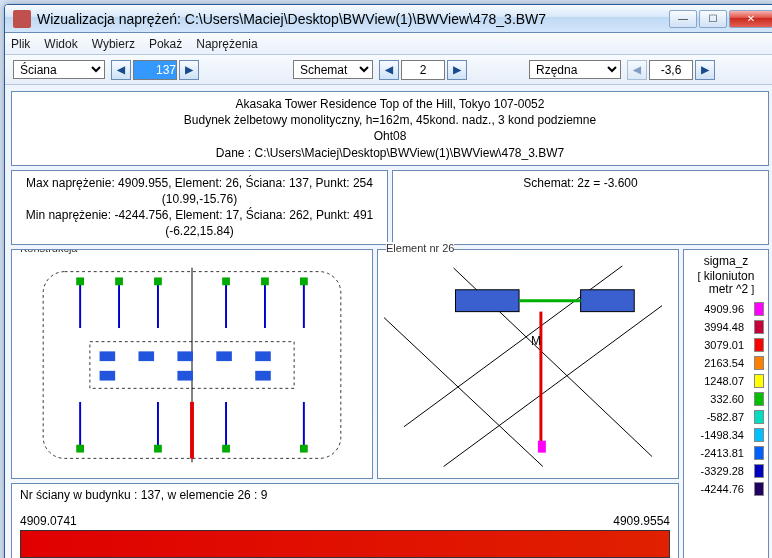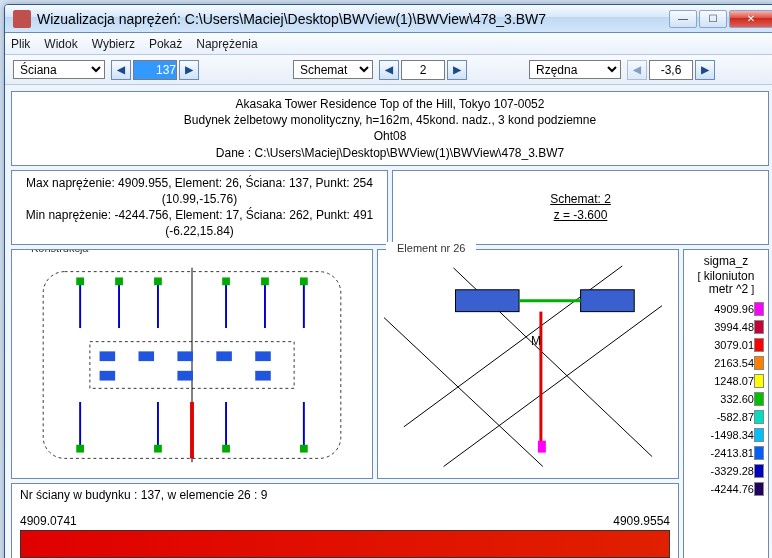--- a/index.html
+++ b/index.html
@@ -15,31 +15,31 @@
   .toolbar { height: 30px; background: linear-gradient(#f7fbff,#e7eef8); border-bottom: 1px solid #b8c8de; display: flex; align-items: center; padding: 0 8px; gap: 6px; }
   select { height: 19px; border: 1px solid #7a7a7a; background: #fff; padding: 0 2px; }
   .spin-group { display: flex; align-items: center; gap: 2px; }
   .arrow-btn { width: 20px; height: 20px; border: 1px solid #6a8bb5; background: linear-gradient(#f7fbff,#cfe2f6); display:flex; align-items:center; justify-content:center; cursor:pointer; color:#1a4b8c; font-weight:bold; font-size:10px; }
   .num-box { width: 44px; height: 20px; border: 1px solid #7a7a7a; background:#fff; text-align:center; line-height:18px; }
   .num-box.sel { background:#3399ff; color:#fff;text-align:right; }
   .client { padding: 6px; background: linear-gradient(#eef4fc,#f4f8fe); display: flex; flex-direction: column; gap: 4px; }
   .panel { border: 1px solid #6a8bb5; background: #fff; padding: 4px 8px; text-align: center; line-height: 1.35; }
   .row { display: flex; gap: 4px; }
   .row > .panel { flex: 1; }
-  .stats-right { width: 86px; flex: none; display:flex; flex-direction:column; justify-content:center;text-decoration:underline; }
+  .stats-right { width: 86px; flex: none; display:flex; justify-content:center; }
   .group { border: 1px solid #6a8bb5; background:#fff; position: relative; padding: 8px 6px 6px; }
-  .group > .legend-title { position: absolute; top: -8px; left: 8px; background: #fff; padding: 0 11px; font-size: 11px; color:#333; }
+  .group > .legend-title { position: absolute; top: -8px; left: 8px; background: #fff; padding: 0 0; font-size: 11px; color:#333; }
   .main-row { display:flex; gap:4px; align-items:stretch; }
   .drawing { flex: 1; height: 230px; position:relative; overflow:hidden; }
   .drawing svg { width:100%; height:100%; }
   .element-view { width: 302px; flex:none; height:230px; }
   .legend-col { width: 86px; flex:none; border:1px solid #6a8bb5; background:#fff; padding:4px 2px; display:flex; flex-direction:column; align-items:center; gap:2px; }
   .legend-col .hdr { font-weight:normal; font-size:12px; }
   .legend-col .unit { font-size:11px; text-align:right; line-height:1.1; }
-  .legend-row { display:flex; align-items:center; gap:0; width:100%; justify-content:flex-end; padding-right:2px; }
+  .legend-row { display:flex; align-items:center; gap:10px; width:100%; justify-content:flex-end; padding-right:2px; }
   .legend-swatch { width:10px; height:14px; border:1px solid #888; }
   .legend-val { font-size:11px; white-space:nowrap; }
   .gradient-panel { border:1px solid #6a8bb5; background:#fff; padding:4px 8px; }
   .grad-vals { display:flex; justify-content:space-between; font-size:11px; margin-bottom:2px; }
   .grad-bar { height:28px; background: linear-gradient(90deg,#e00000,#e02000); border:1px solid #333; }
   .pt-labels { display:flex; justify-content:space-between; font-size:11px; margin-top:4px; }
 </style>
 </head>
 <body>
 

